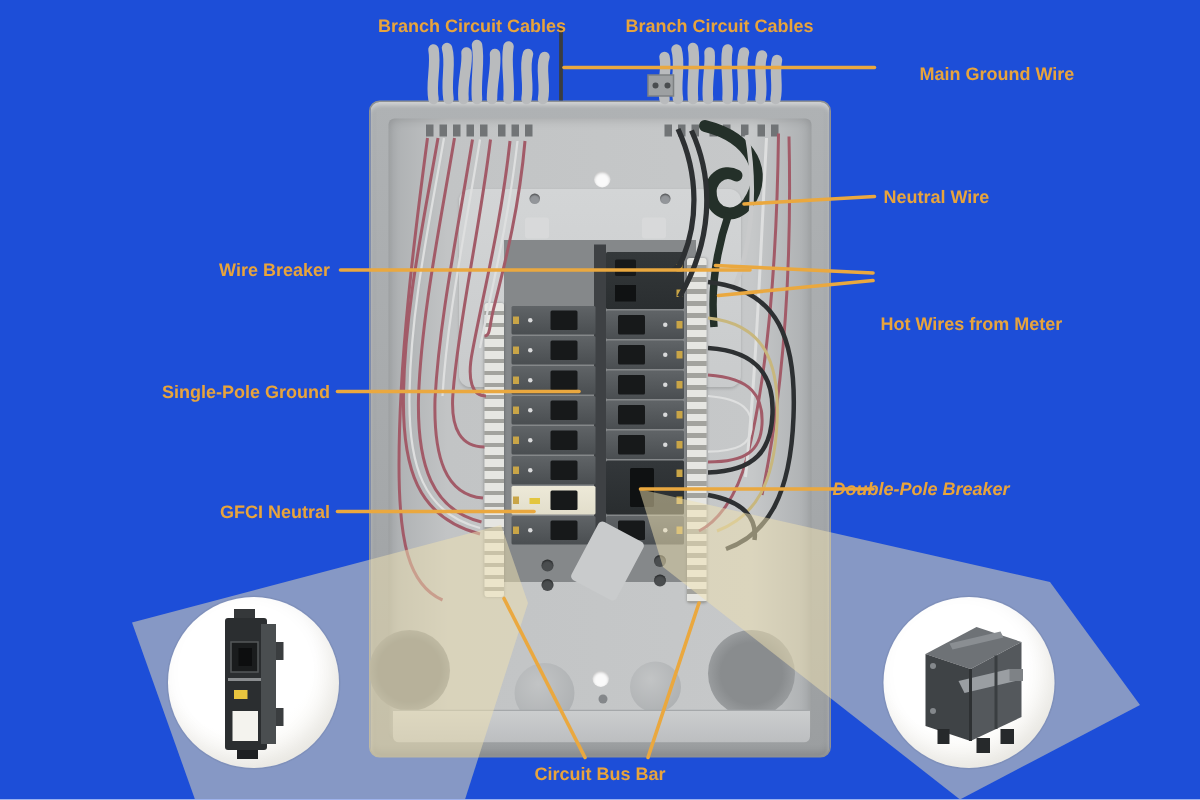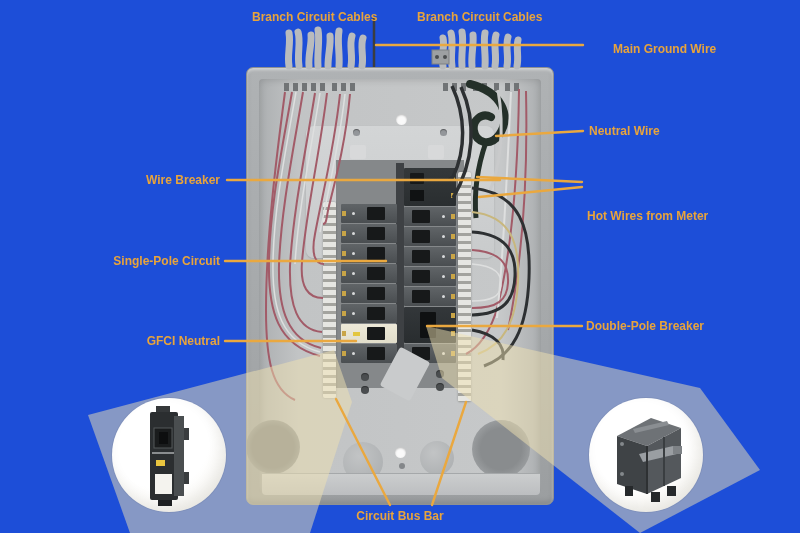--- a/index.html
+++ b/index.html
@@ -333,18 +333,18 @@
       <line x1="466" y1="402" x2="432" y2="505"></line>
     </g>
   </svg>
 
   <div class="lbl" style="left:252px;top:10px;">Branch Circuit Cables</div>
   <div class="lbl" style="left:417px;top:10px;">Branch Circuit Cables</div>
   <div class="lbl" style="left:589px;top:42px;padding-left:24px;">Main Ground Wire</div>
   <div class="lbl" style="left:589px;top:124px;">Neutral Wire</div>
   <div class="lbl" style="left:587px;top:167px;margin-top:42px;">Hot Wires from Meter</div>
   <div class="lbl right-anchor" style="left:90px;top:173px;width:130px;">Wire Breaker</div>
-  <div class="lbl right-anchor" style="left:90px;top:254px;width:130px;">Single-Pole Circuit</div>
+  <div class="lbl right-anchor" style="left:90px;top:254px;width:130px;">Single-Pole Ground</div>
   <div class="lbl right-anchor" style="left:90px;top:334px;width:130px;">GFCI Neutral</div>
-  <div class="lbl" style="left:586px;top:319px;">Double-Pole Breaker</div>
+  <div class="lbl" style="left:555px;top:319px;font-style:italic;">Double-Pole Breaker</div>
   <div class="lbl" style="left:330px;top:509px;width:140px;text-align:center;">Circuit Bus Bar</div>
 
 </div>
 
 </body></html>

